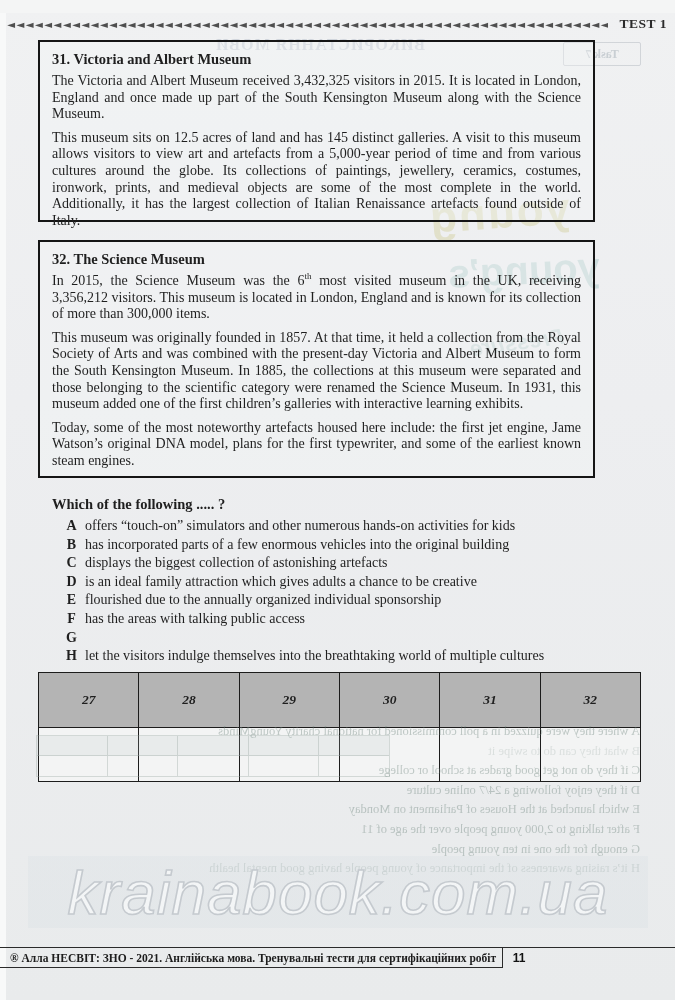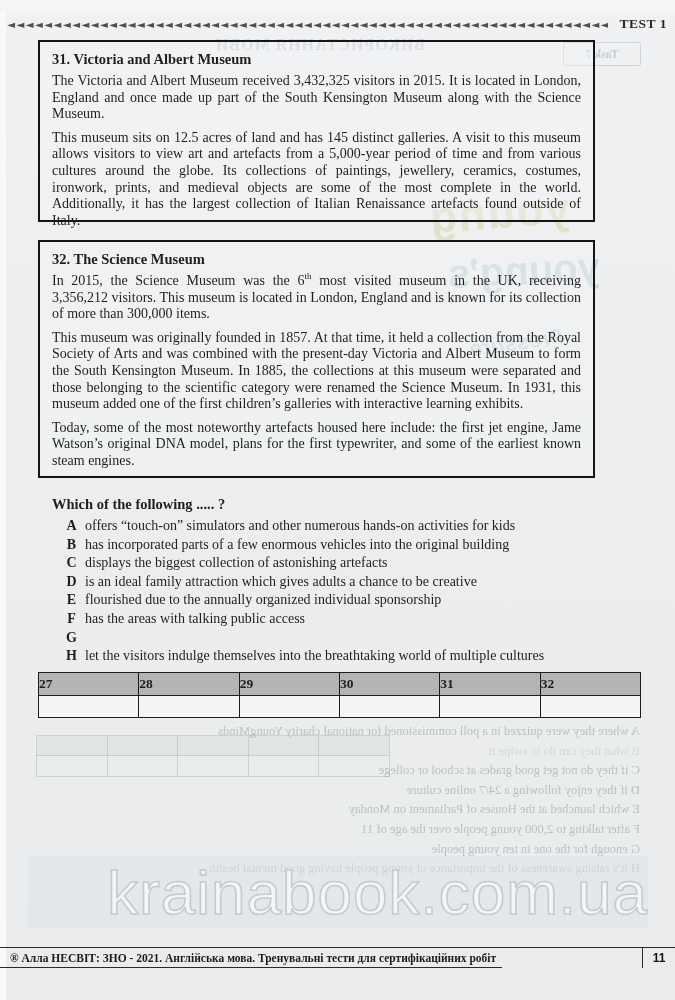--- a/index.html
+++ b/index.html
@@ -29,22 +29,22 @@
   sup{font-size:9px;line-height:0;}
 
   
   .question-prompt{position:absolute;left:52px;top:496px;font-weight:bold;font-size:14.5px;text-align:right;}
   .options{position:absolute;left:64px;top:517px;width:575px;}
   .option-row{display:flex;font-size:14px;line-height:18.6px;}
   .option-letter{font-weight:bold;width:15px;flex:none;margin-right:6px;text-align:center;}
 
   
   .answer-table{position:absolute;left:38px;top:672px;width:603px;border-collapse:collapse;}
-  .answer-table td{border:1.5px solid #1c1c1c;font-weight:bold;
-    font-size:13.5px;padding:0;height:22px;}
+  .answer-table td{border:1.5px solid #1c1c1c;text-align:center;font-weight:bold;
+    font-size:13.5px;padding:16px;height:22px;font-style:italic;}
   .answer-table .hdr td{background:#b4b4b4;}
   .answer-table .blank td{background:#f3f4f4;height:21px;}
 
   
   .bleed{pointer-events:none;}
   .bleed-list{position:absolute;left:36px;top:722px;width:604px;transform:scaleX(-1);
     color:rgba(110,132,126,0.40);font-size:12.5px;line-height:19.6px;}
   .bleed-top-title{position:absolute;left:170px;top:36px;width:300px;transform:scaleX(-1);
     color:rgba(135,150,170,0.30);font-weight:bold;font-size:16px;letter-spacing:1px;text-align:center;}
   .bleed-task{position:absolute;left:563px;top:42px;width:76px;height:22px;transform:scaleX(-1);
@@ -63,27 +63,27 @@
     border:1px solid rgba(150,162,158,0.35);display:flex;flex-direction:column;}
   .bleed-grid .r{flex:1;display:flex;}
   .bleed-grid .r.shade{background:rgba(185,195,192,0.18);}
   .bleed-grid .c{flex:1;border-right:1px solid rgba(150,162,158,0.35);border-bottom:1px solid rgba(150,162,158,0.35);}
   .bleed-grid .r:last-child .c{border-bottom:none;}
   .bleed-grid .c:last-child{border-right:none;}
 
   
   .watermark-band{position:absolute;left:28px;top:856px;width:620px;height:72px;
     background:linear-gradient(180deg,rgba(224,229,232,0.55),rgba(219,225,229,0.40));
-    display:flex;align-items:center;justify-content:flex-end;}
+    display:flex;align-items:center;justify-content:center;font-style:italic;}
   .watermark-text{font-family:"Liberation Sans",sans-serif;font-size:62px;letter-spacing:1px;
     color:rgba(244,246,247,0.9);-webkit-text-stroke:1.6px #c5cacf;white-space:nowrap;}
 
   
   .footer-bar{position:absolute;left:0;top:947px;width:675px;height:20px;
-    border-top:1.6px solid #2a2a2a;display:flex;align-items:stretch;justify-content:space-between;}
+    border-top:1.6px solid #2a2a2a;display:flex;align-items:stretch;justify-content:flex-start;}
   .footer-credit{font-weight:bold;font-size:11.5px;display:flex;align-items:center;
     padding:0 6px 0 10px;border-bottom:1.4px solid #2a2a2a;color:#1c1c1c;}
   .footer-page{width:32px;border-left:1.4px solid #2a2a2a;display:flex;align-items:center;
     justify-content:center;font-family:"Liberation Sans",sans-serif;font-weight:bold;
     font-size:12px;color:#111;}
 </style>
 </head>
 <body>
 
 <div class="edge-left"></div>

